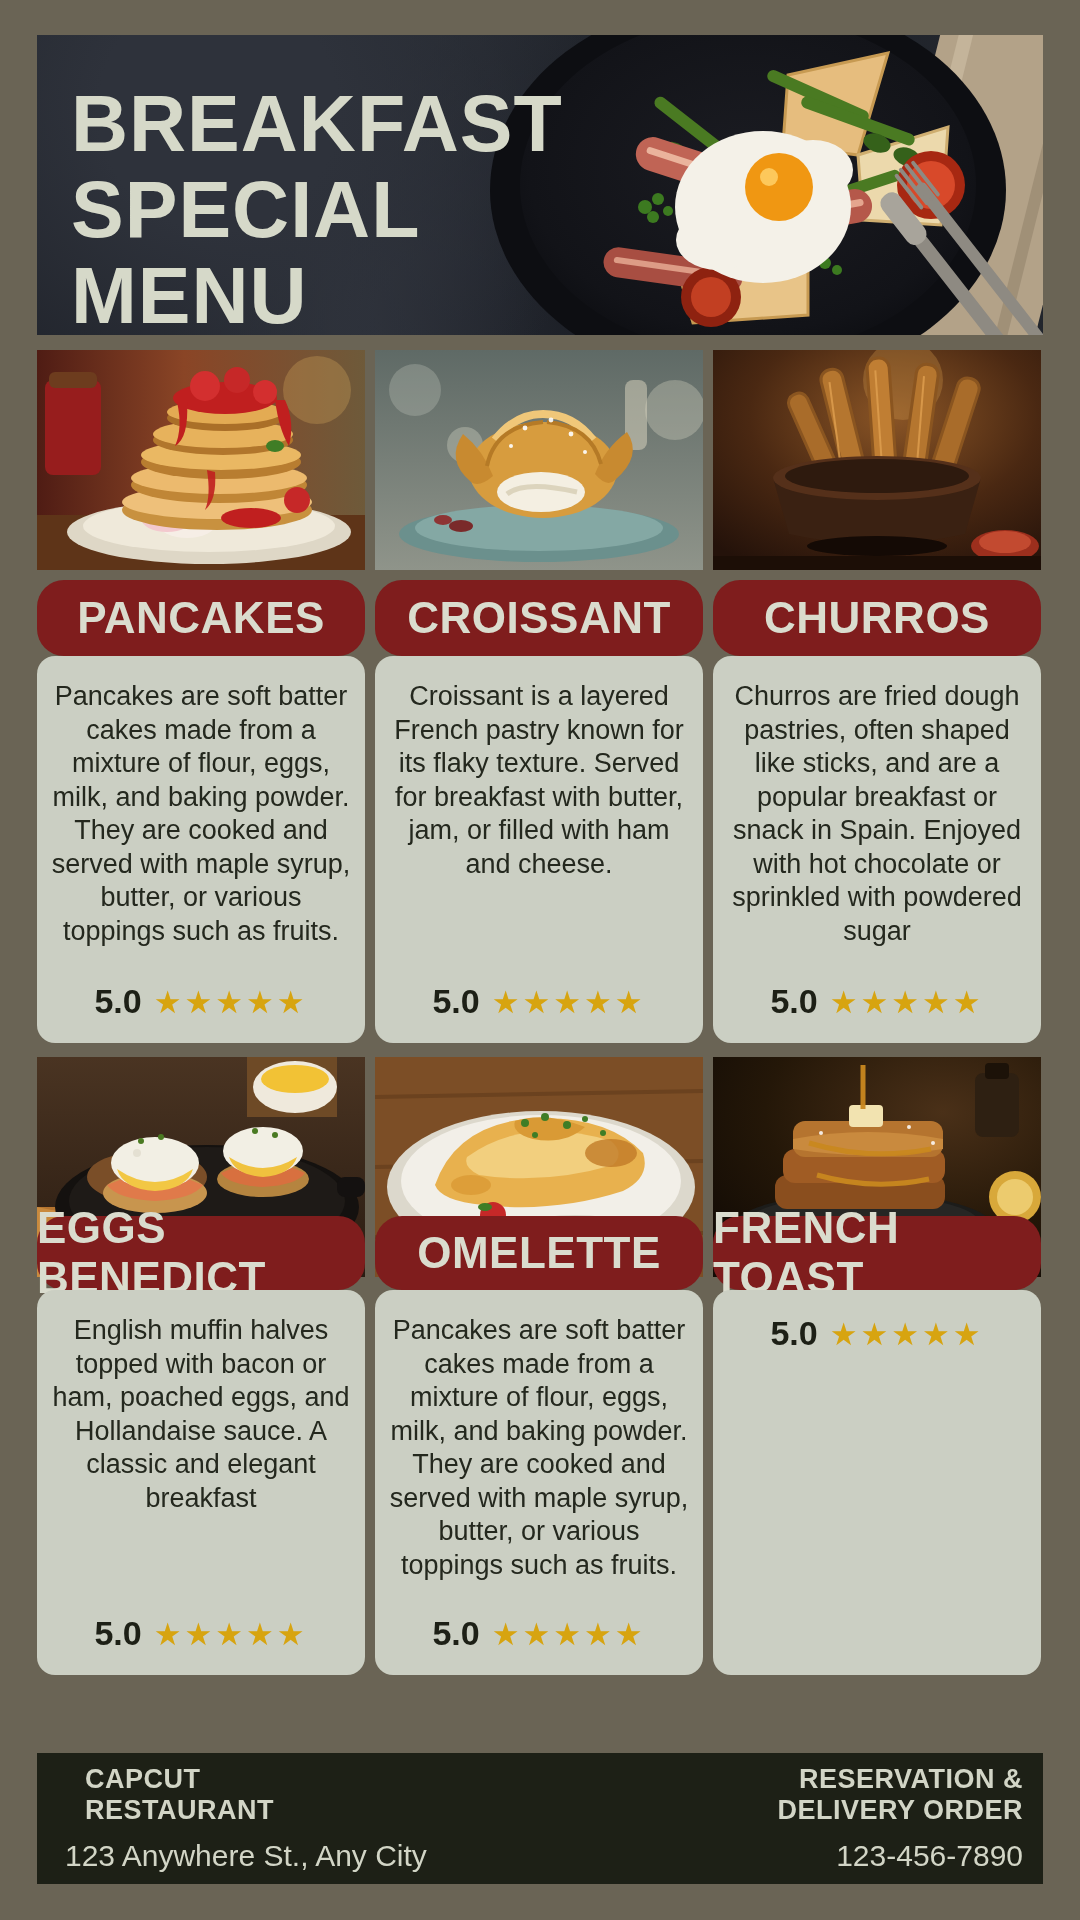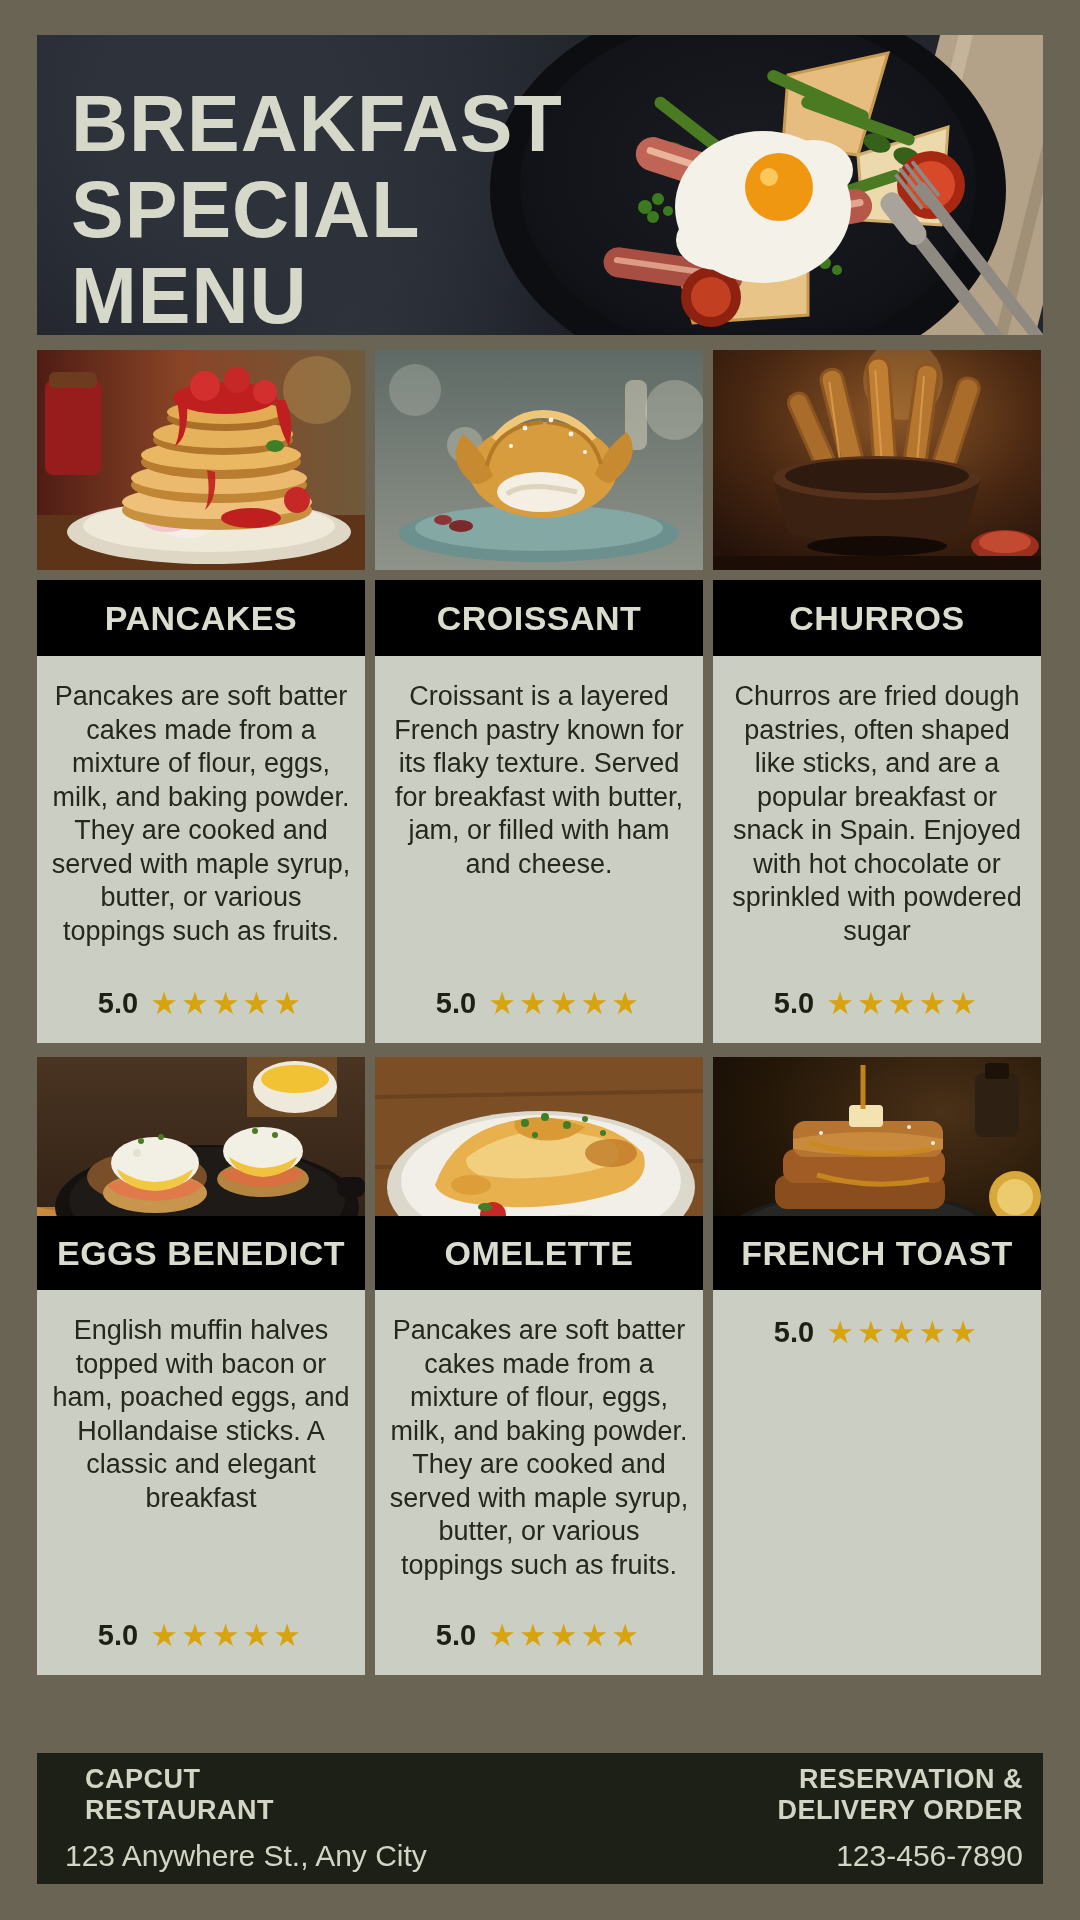--- a/index.html
+++ b/index.html
@@ -17,26 +17,26 @@
   .header-title{position:relative;z-index:2;padding:30px 0 0 34px;color:#d6d9c9;font-size:79px;line-height:86px;font-weight:800;letter-spacing:1px;margin-top:16px;}
 
   
   .col0{left:37px;} .col1{left:375px;} .col2{left:713px;}
   .photo{position:absolute;width:328px;height:220px;overflow:hidden;background:#3a3026;}
   .photo svg{display:block;}
   .row1.photo{top:350px;} .row2.photo{top:1057px;}
   .card{position:absolute;width:328px;display:flex;flex-direction:column;}
   .row1.card{top:580px;height:463px;}
   .row2.card{top:1216px;height:459px;}
-  .card-title{height:76px;flex:0 0 auto;background:#000000;color:#dadcce;display:flex;align-items:center;justify-content:center;font-size:34px;font-weight:bold;letter-spacing:0.5px;}
+  .card-title{height:76px;flex:0 0 auto;background:#7f1d1d;color:#dadcce;display:flex;align-items:center;justify-content:center;font-size:44px;font-weight:bold;letter-spacing:0.5px;border-radius:27px;}
   .row2 .card-title{height:74px;}
-  .card-body{flex:1 1 auto;background:#cbcfc3;display:flex;flex-direction:column;align-items:center;justify-content:space-between;padding:24px 11px 22px;}
+  .card-body{flex:1 1 auto;background:#cbcfc3;display:flex;flex-direction:column;align-items:center;justify-content:space-between;padding:24px 11px 22px;border-radius:18px;}
   .desc{font-size:27px;line-height:33.5px;text-align:center;color:#24281e;}
   .rating{display:flex;align-items:center;gap:12px;}
-  .rating-score{font-size:29px;font-weight:bold;color:#1d2016;}
+  .rating-score{font-size:34px;font-weight:bold;color:#1d2016;}
   .rating-stars{font-size:31px;color:#d7a410;letter-spacing:3px;font-family:"DejaVu Sans",sans-serif;}
 
   
   .footer{position:absolute;left:37px;top:1753px;width:1006px;height:131px;background:#1d2016;color:#d2d5c6;display:flex;align-items:center;justify-content:space-between;padding:0 20px 0 28px;box-sizing:border-box;}
   .footer-left{text-align:left;} .footer-right{text-align:right;}
   .footer-bold{font-size:27px;font-weight:bold;line-height:31px;letter-spacing:0.5px;margin-left:20px;}
   .footer-reg{font-size:30px;font-weight:normal;line-height:36px;margin-top:12px;}
 </style>
 </head>
 <body>
@@ -379,21 +379,21 @@
           <circle cx="108" cy="76" r="2"></circle>
           <circle cx="196" cy="70" r="2"></circle>
           <circle cx="220" cy="86" r="2"></circle>
         </g>
     </svg>
   </div>
 
   <div class="card row2 col0">
     <div class="card-title">EGGS BENEDICT</div>
     <div class="card-body">
-      <div class="desc">English muffin halves topped with bacon or ham, poached eggs, and Hollandaise sticks. A classic and elegant breakfast</div>
+      <div class="desc">English muffin halves topped with bacon or ham, poached eggs, and Hollandaise sauce. A classic and elegant breakfast</div>
       <div class="rating">
         <span class="rating-score">5.0</span>
         <span class="rating-stars">★★★★★</span>
       </div>
     </div>
   </div>
 
   <div class="card row2 col1">
     <div class="card-title">OMELETTE</div>
     <div class="card-body">

